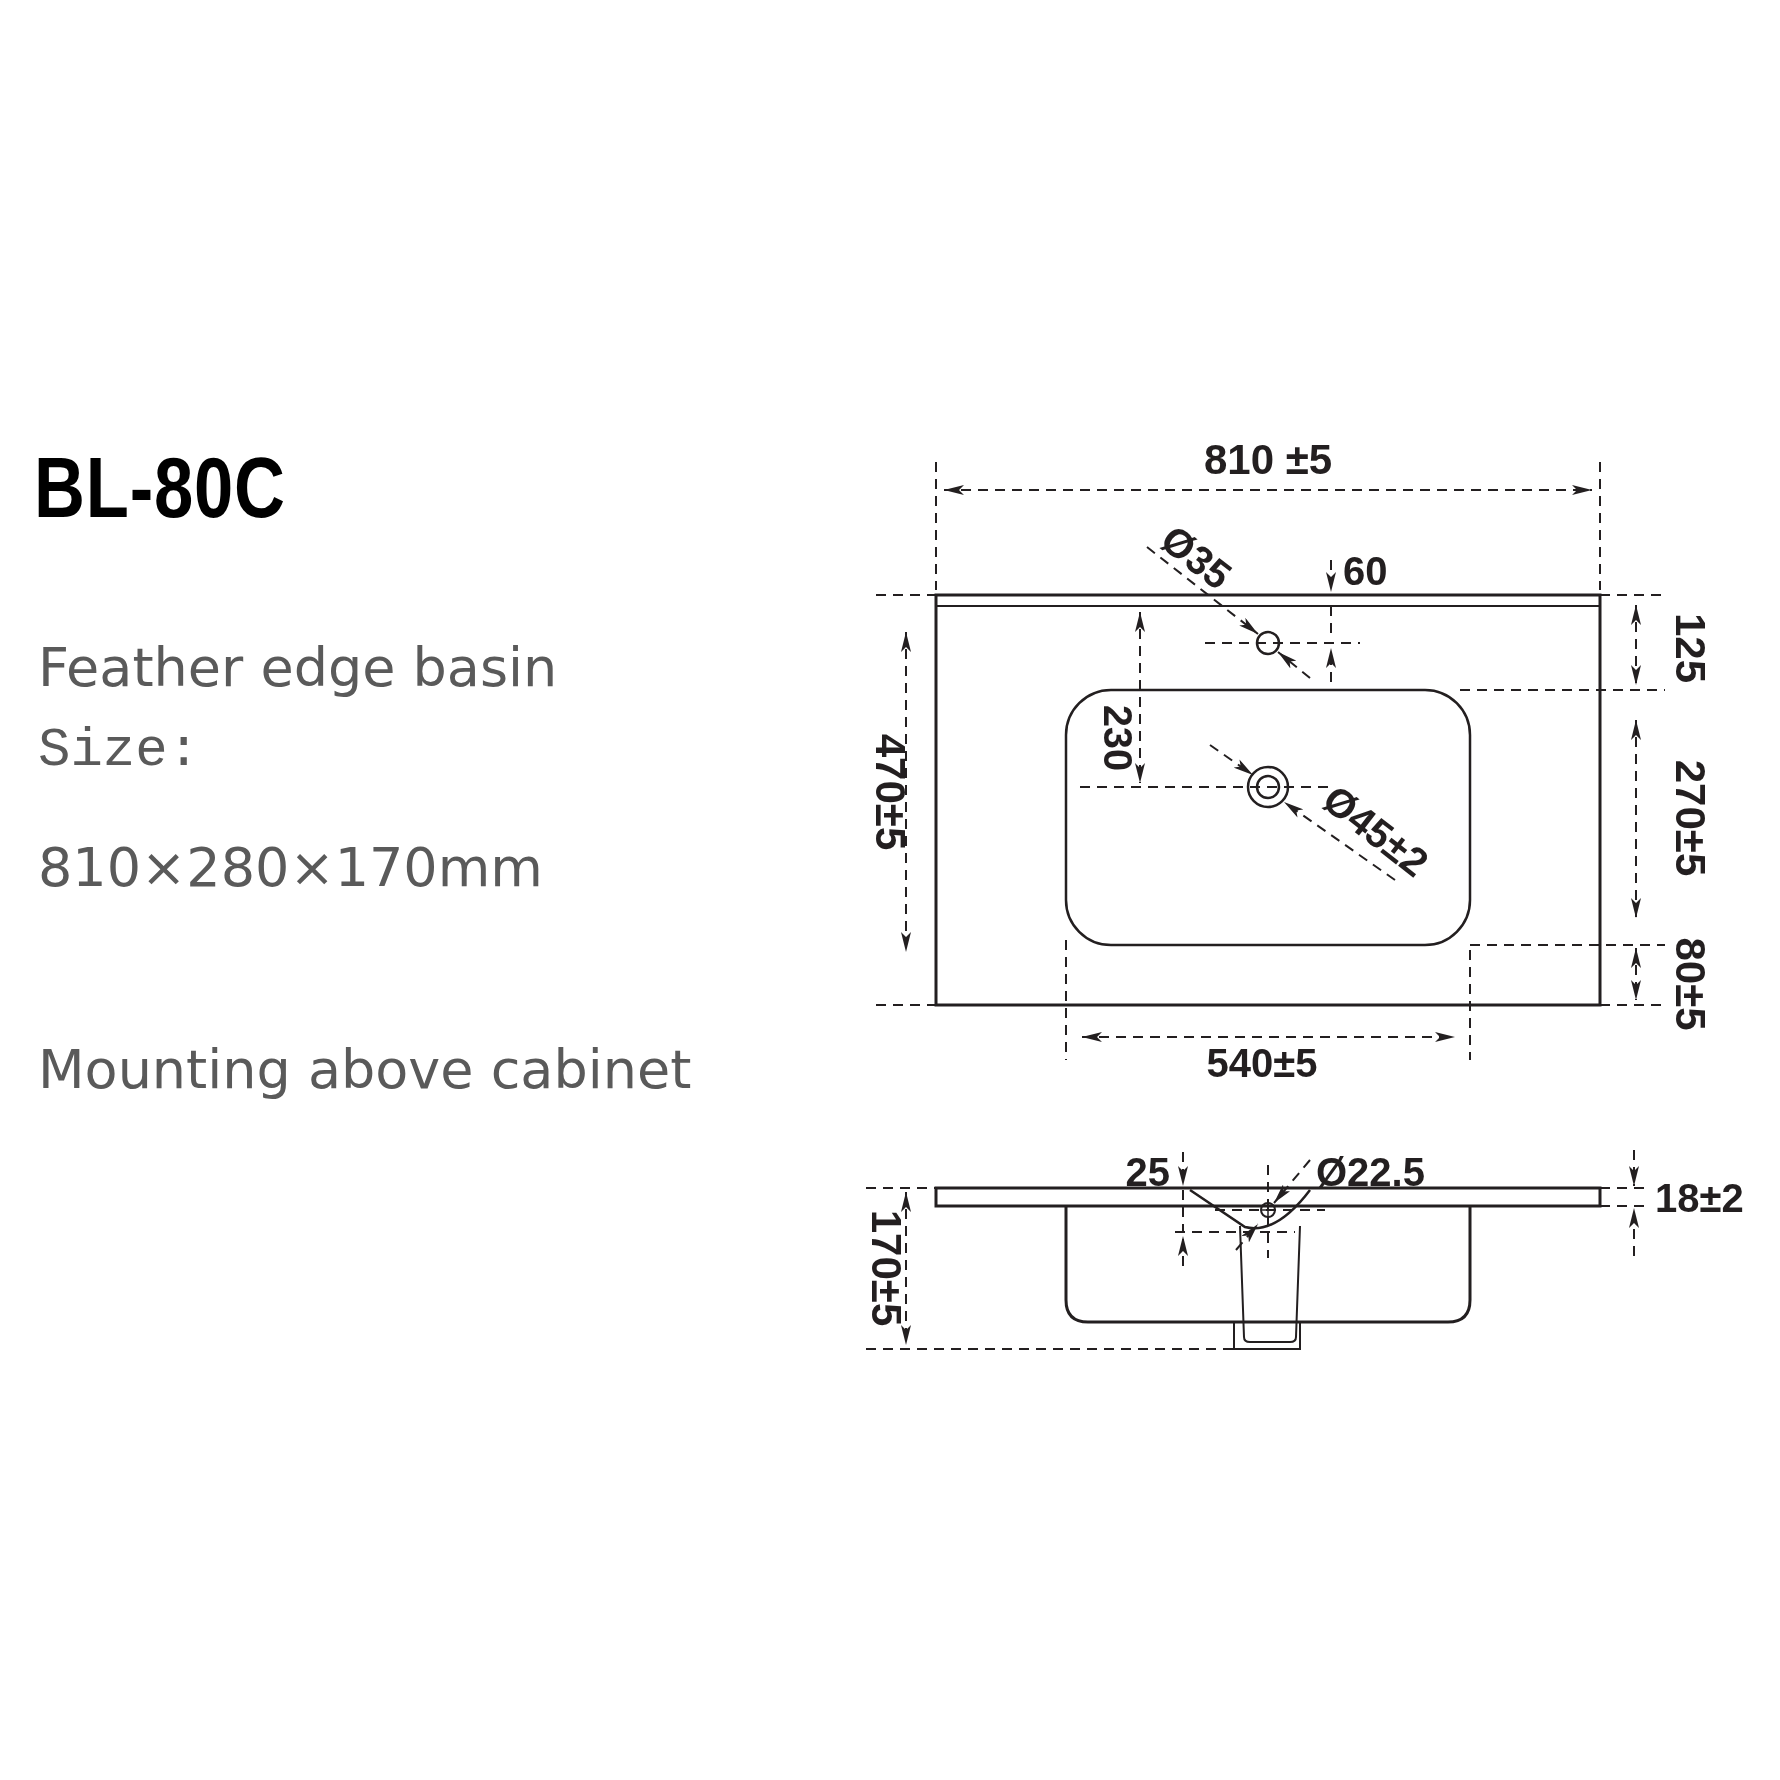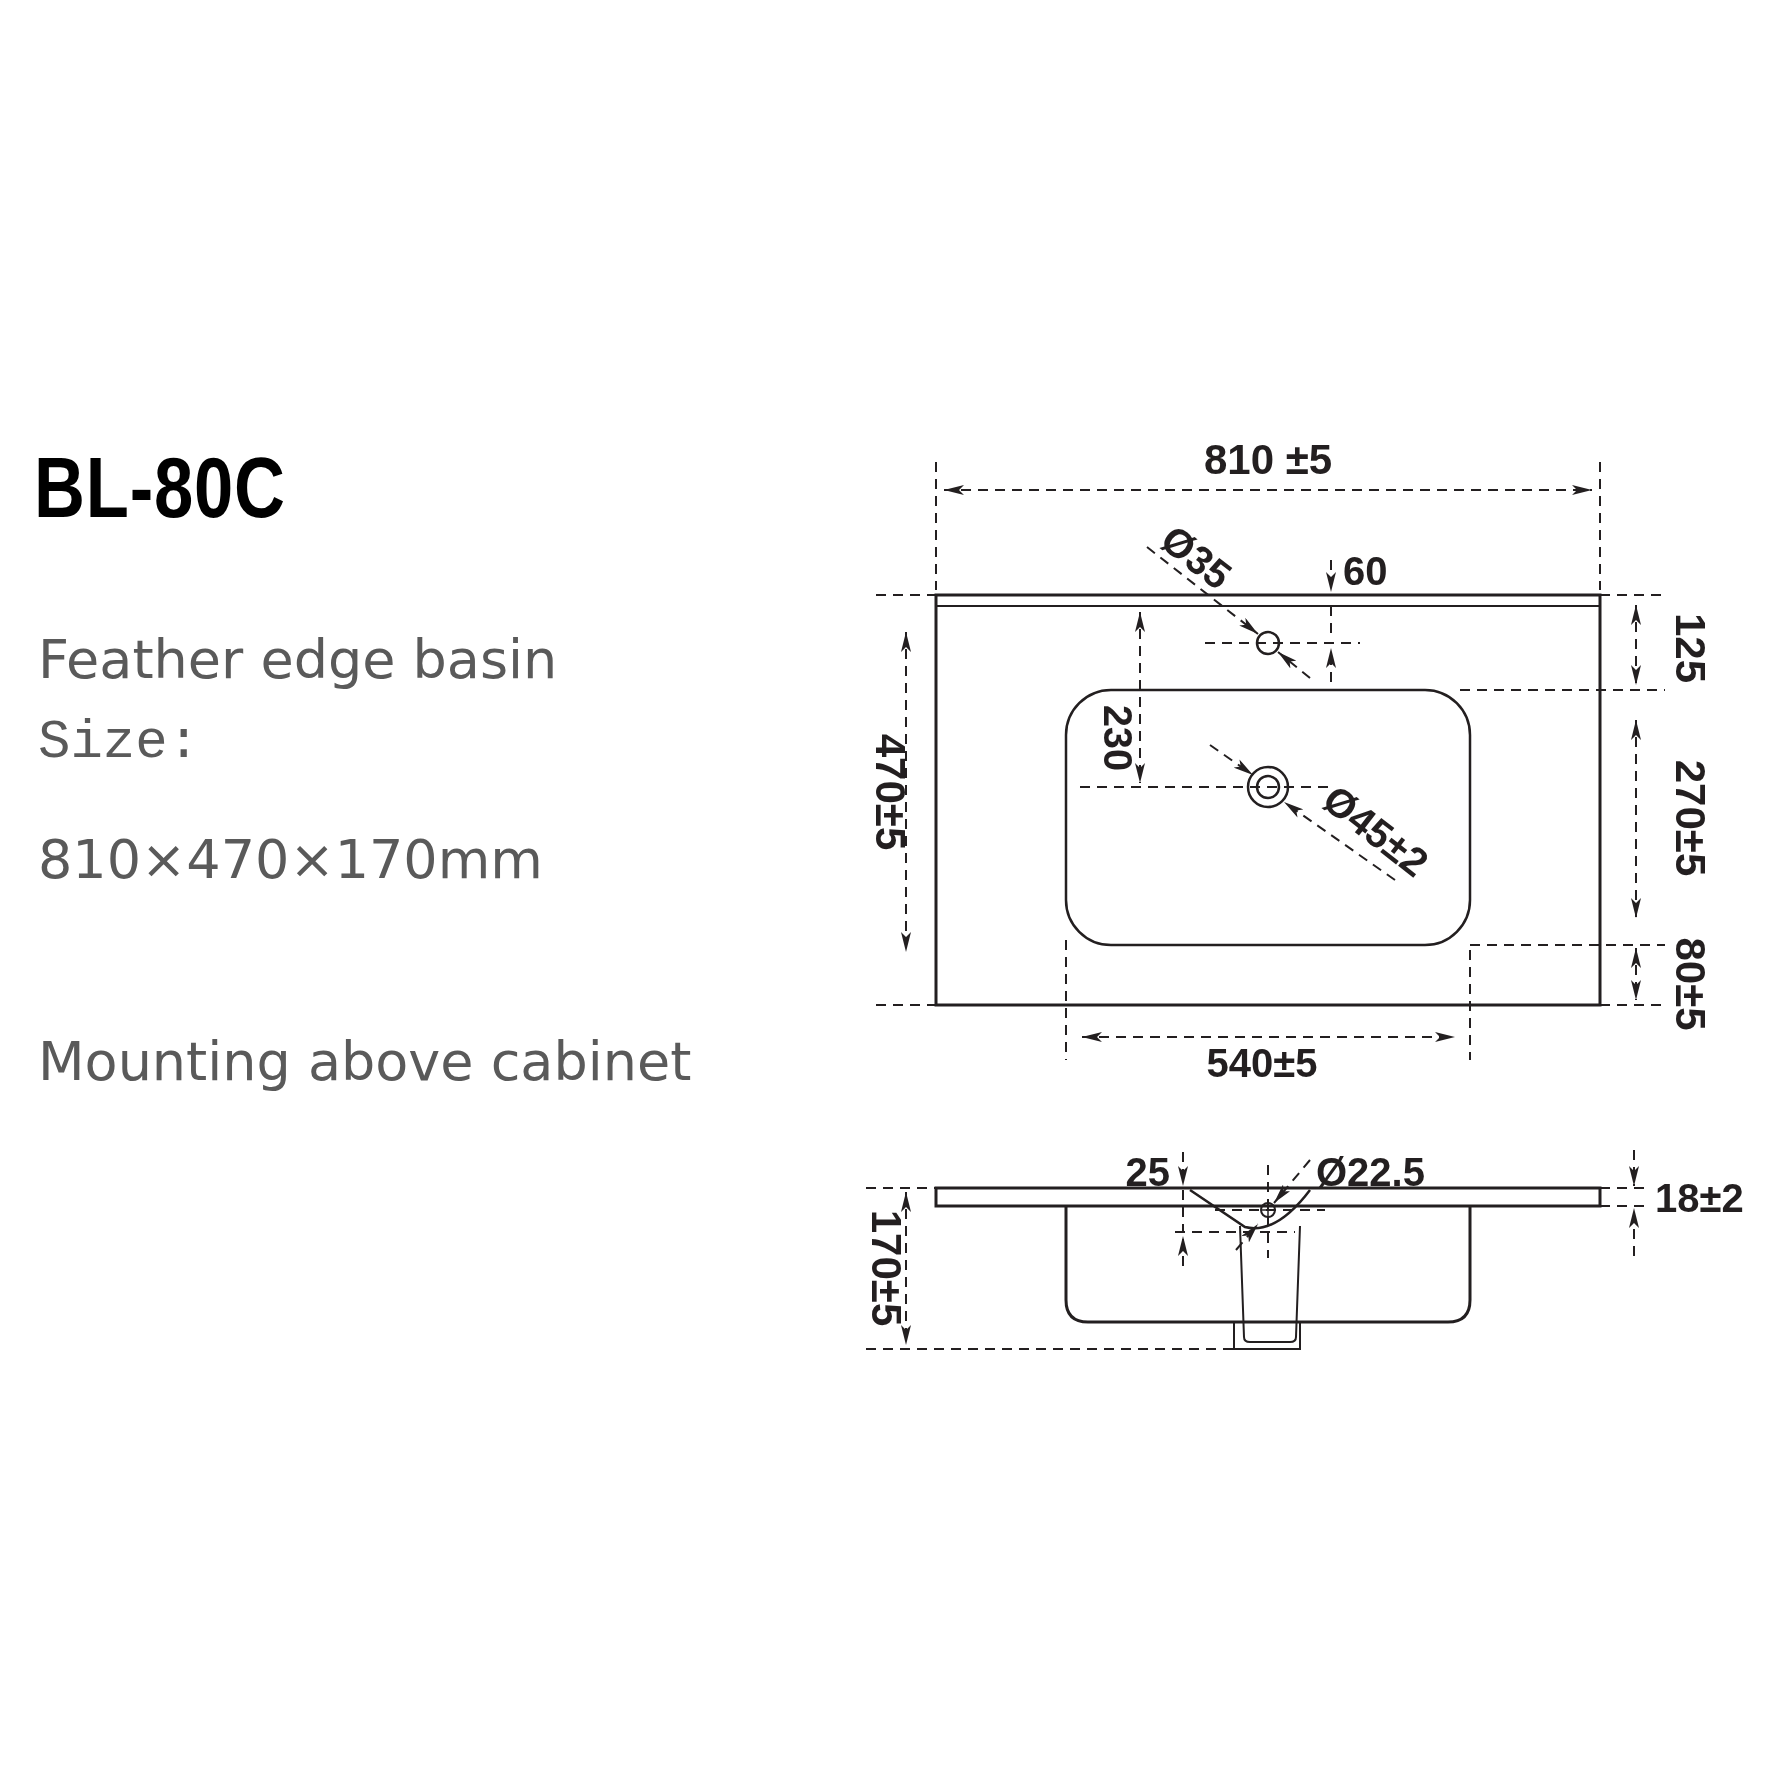--- a/index.html
+++ b/index.html
@@ -6,35 +6,35 @@
     body { width: 1780px; height: 1780px; position: relative; overflow: hidden; }
     .title {
       position: absolute; left: 34px; top: 438px;
       font-family: "Liberation Sans", sans-serif; font-weight: bold;
       font-size: 86px; color: #000; letter-spacing: 1px;
       transform: scaleX(0.82); transform-origin: left top;
     }
     .desc {
       position: absolute; left: 38px;
       font-family: "DejaVu Sans", sans-serif; color: #5a5a5a;
-      font-size: 54px; white-space: nowrap;
+      font-size: 54px; white-space: nowrap; margin-top: 8px;
     }
     svg.drawing { position: absolute; left: 0; top: 0; }
     .dim { font-family: "Liberation Sans", sans-serif; font-weight: bold; fill: #231f20; }
     .obj { stroke: #231f20; fill: none; }
     .dash { stroke: #231f20; stroke-width: 2; stroke-dasharray: 10 7; fill: none; }
     .arrow { fill: #231f20; }
   </style>
 </head>
 <body>
 
 <div class="title">BL-80C</div>
 <div class="desc" style="top:628px;">Feather edge basin</div>
 <div class="desc" style="top:712px;font-family:Liberation Mono, monospace;">Size:</div>
-<div class="desc" style="top:828px;">810×470×170mm</div>
+<div class="desc" style="top:828px;">810×280×170mm</div>
 <div class="desc" style="top:1030px;text-align:center;">Mounting above cabinet</div>
 
 <svg class="drawing" width="1780" height="1780" viewBox="0 0 1780 1780">
   <defs>
     <marker id="ah" viewBox="0 0 20 10" refX="20" refY="5" markerWidth="20" markerHeight="10" markerUnits="userSpaceOnUse" orient="auto-start-reverse">
       <path d="M0,0 L20,5 L0,10 L5,5 Z" class="arrow"></path>
     </marker>
   </defs>
 
   <g>

